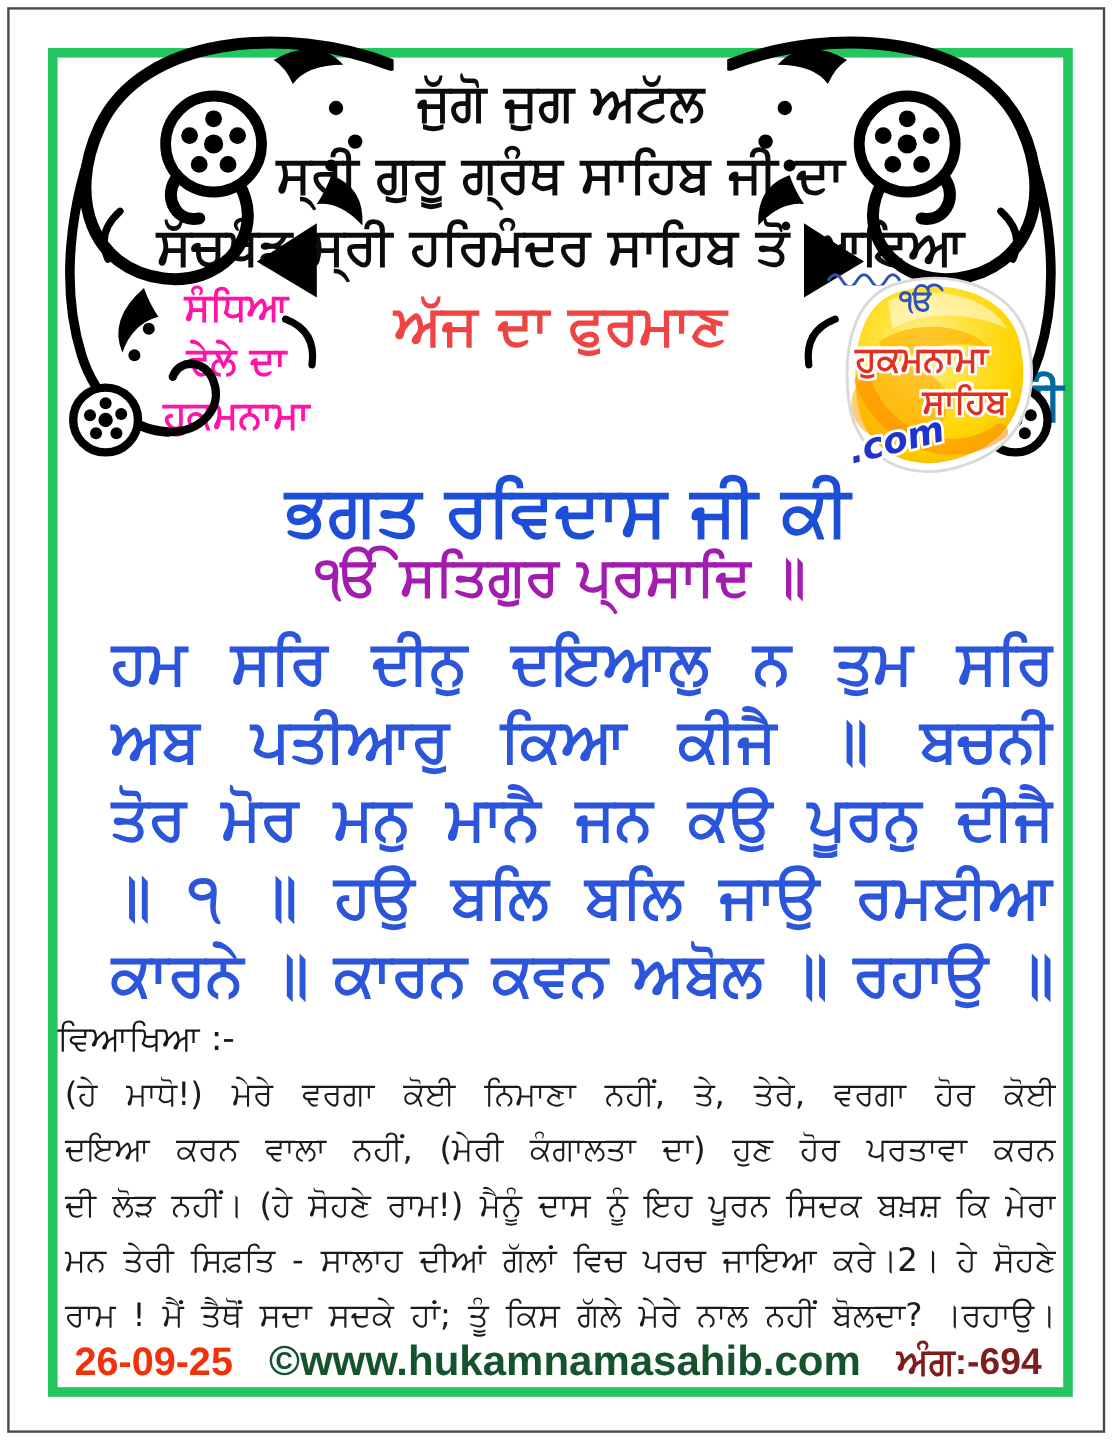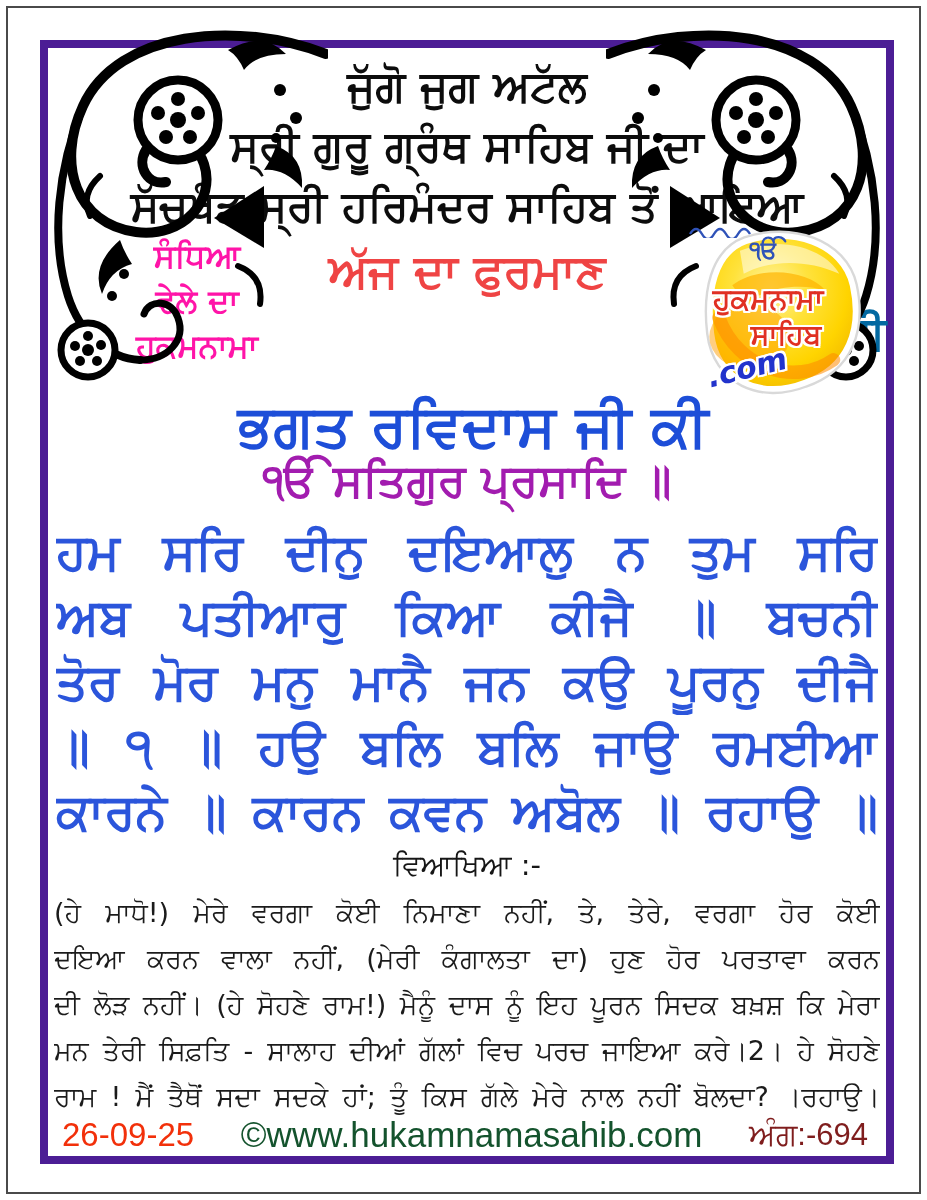--- a/index.html
+++ b/index.html
@@ -1,19 +1,19 @@
 <!DOCTYPE html>
 <html><head>
 <meta charset="utf-8">
 <style>
   html,body{margin:0;padding:0;background:#ffffff;}
   .canvas{position:relative;width:927px;height:1200px;background:#ffffff;overflow:hidden;
           font-family:"DejaVu Sans","Liberation Sans",sans-serif;}
   .outer-frame{position:absolute;inset:6px;border:2px solid #4a4a4a;pointer-events:none;}
-  .board{position:absolute;top:40px;left:40px;right:33px;bottom:36px;border:8px solid #4c1d95;background:#fff;}
+  .board{position:absolute;top:40px;left:40px;right:33px;bottom:36px;border:8px solid #22c55e;background:#fff;}
   .board-inner{position:absolute;inset:0;}
 
   
   .ornament{position:absolute;width:300px;height:385px;z-index:5;}
   .ornament.tl{top:-20px;left:-20px;}
   .ornament.tr{top:-20px;right:-20px;transform:scaleX(-1);}
 
   
   .header{position:absolute;top:8px;left:0;right:0;text-align:center;color:#0c0c0c;
           font-weight:700;font-size:43px;line-height:60px;}
@@ -27,48 +27,48 @@
          color:#0369a1;font-weight:700;font-size:46px;}
 
   
   .logo{position:absolute;right:12px;top:178px;width:186px;height:172px;z-index:6;}
   .logo svg{position:absolute;inset:0;}
   .logo-text{position:absolute;text-align:center;white-space:nowrap;}
   .logo-ik{top:10px;left:36px;width:80px;color:#2f52b8;font-size:24px;font-weight:700;}
   .logo-sq{position:absolute;top:44px;left:40px;}
   .logo-l1{top:56px;left:0px;width:160px;color:#e03022;font-weight:700;font-size:29px;
            text-shadow:-2px -2px 0 #fff,2px -2px 0 #fff,-2px 2px 0 #fff,2px 2px 0 #fff,0 2px 0 #fff,0 -2px 0 #fff,2px 0 0 #fff,-2px 0 0 #fff;}
-  .logo-l2{top:92px;left:18px;width:160px;color:#e03022;font-weight:700;font-size:28px;
+  .logo-l2{top:92px;left:36px;width:160px;color:#e03022;font-weight:700;font-size:28px;
            text-shadow:-2px -2px 0 #fff,2px -2px 0 #fff,-2px 2px 0 #fff,2px 2px 0 #fff,0 2px 0 #fff,0 -2px 0 #fff,2px 0 0 #fff,-2px 0 0 #fff;}
   .logo-com{top:124px;left:4px;width:110px;color:#2233cc;font-weight:700;font-size:30px;font-style:italic;
            transform:rotate(-14deg);
            text-shadow:-2px -2px 0 #fff,2px -2px 0 #fff,-2px 2px 0 #fff,2px 2px 0 #fff,0 2px 0 #fff,0 -2px 0 #fff,2px 0 0 #fff,-2px 0 0 #fff;}
 
   
   .author-line{position:absolute;left:12px;right:0;top:344px;text-align:center;
          color:#1d4ed8;font-weight:700;font-size:58px;}
   .mangal-line{position:absolute;left:0;right:0;top:406px;text-align:center;
          color:#a21caf;font-weight:700;font-size:45px;}
 
   
   .hymn{position:absolute;left:8px;right:8px;top:472px;color:#2b55db;font-weight:700;
         font-size:50px;line-height:65px;}
-  .hymn .line{text-align:justify;text-align-last:justify;white-space:nowrap;overflow:hidden;}
-
-  
-  .vyakhya-title{position:absolute;left:0;right:0;top:800px;text-align:center;
+  .hymn .line{text-align:justify;text-align-last:justify;white-space:nowrap;overflow:hidden;margin-left:36px;}
+
+  
+  .vyakhya-title{position:absolute;left:0;right:0;top:800px;text-align:left;
         color:#161616;font-size:29px;font-weight:400;}
   .explanation{position:absolute;left:6px;right:6px;top:842px;color:#1b1b1b;
         font-size:27px;line-height:46px;font-weight:400;}
   .explanation .line{text-align:justify;text-align-last:justify;white-space:nowrap;overflow:hidden;}
 
   
   .footer{position:absolute;left:14px;right:18px;bottom:2px;height:38px;display:flex;
           align-items:center;justify-content:space-between;
-          font-family:"Liberation Sans","DejaVu Sans",sans-serif;font-weight:400;}
+          font-family:"Liberation Sans","DejaVu Sans",sans-serif;font-weight:700;}
   .footer-date{color:#f2300a;font-size:33px;}
   .footer-site{color:#14532d;font-size:35px;}
   .footer-ang{color:#7f1d1d;font-size:31px;}
 </style>
 </head>
 <body>
 
 <div class="canvas">
   <div class="outer-frame"></div>
 

